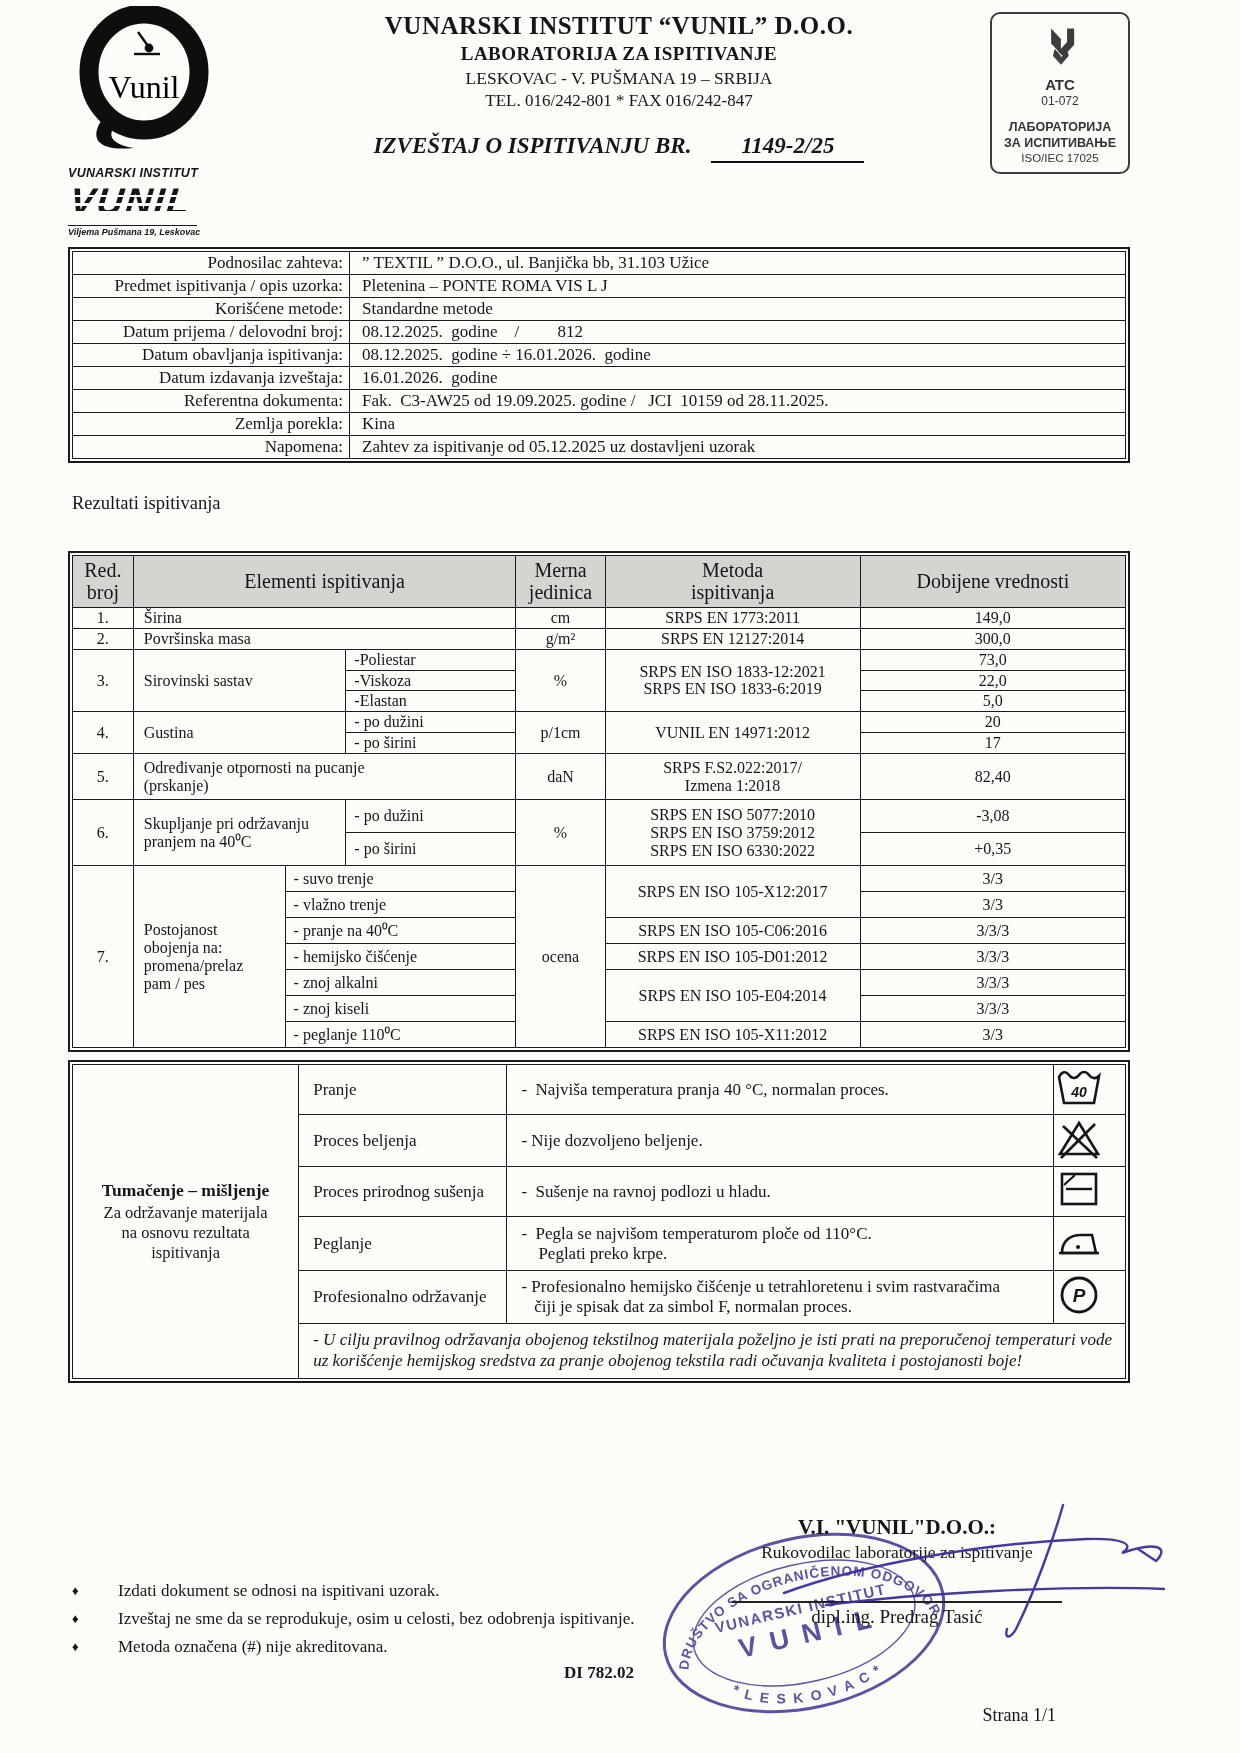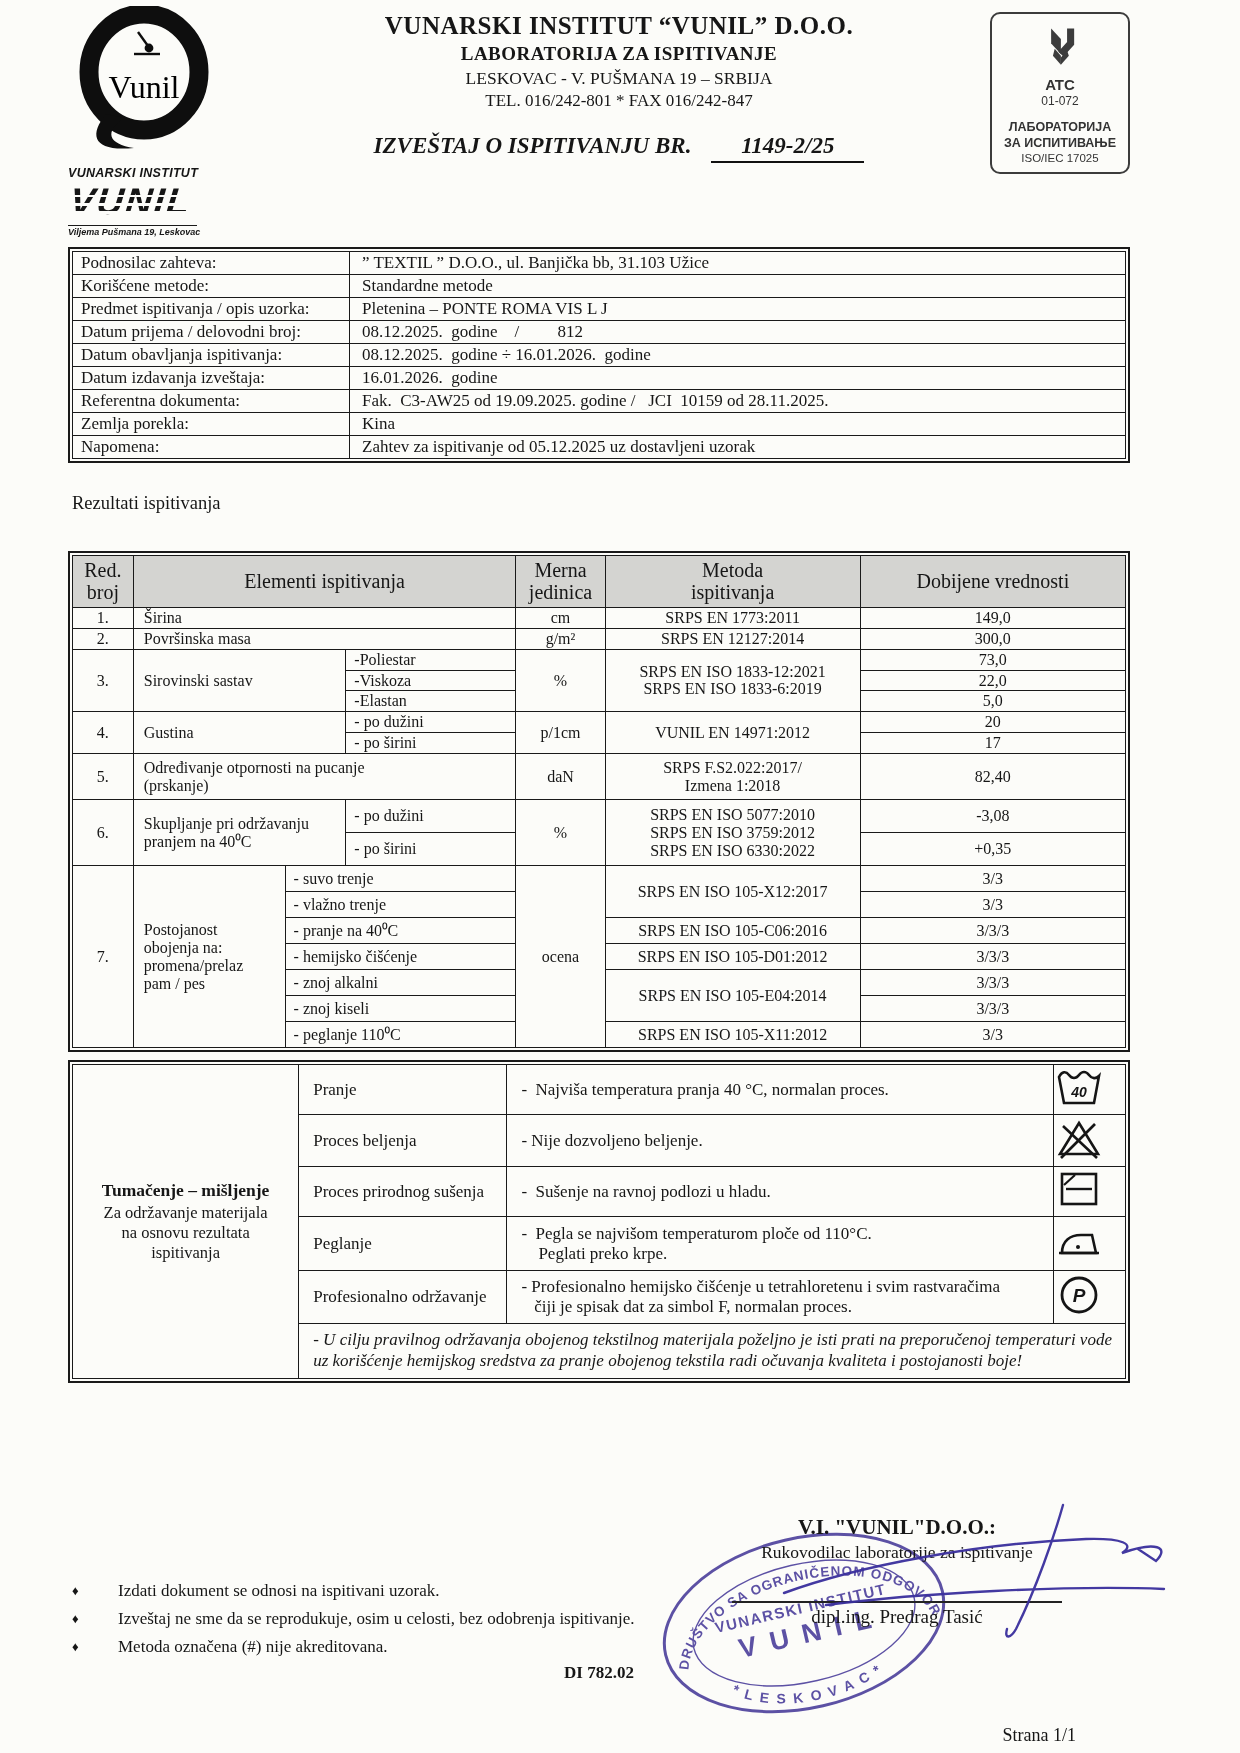--- a/index.html
+++ b/index.html
@@ -38,21 +38,21 @@
   .atc-lab{font-size:12.5px;font-weight:bold;margin-top:12px;line-height:1.25;}
   .atc-iso{font-size:11.5px;margin-top:1px;}
 
   
   .tbl-frame{border:2px solid #1a1a1a;padding:2px;background:#fcfcf9;}
   table{border-collapse:collapse;width:100%;table-layout:fixed;}
   td,th{border:1.6px solid #1a1a1a;vertical-align:middle;}
 
   .info-frame{margin-top:10px;}
   .info-table td{font-size:17px;height:19px;padding:1px 6px 1px 8px;}
-  .info-table .ilab{width:262px;}
+  .info-table .ilab{width:262px;text-align:right;}
   .info-table .ival{padding-left:12px;}
 
   .results-heading{font-size:18.5px;margin:30px 0 0 4px;height:22px;}
 
   .results-frame{margin-top:36px;}
   .results-table{font-size:16px;line-height:1.12;}
   .results-table th{font-weight:normal;background:#d4d4d1;font-size:20px;padding:3px 2px;height:36px;}
   .results-table td{padding:1px 5px;}
   .ctr{text-align:center;}
   .name{padding-left:10px !important;}
@@ -76,21 +76,21 @@
   .sig-role{font-size:17.5px;margin-top:2px;}
   .sig-rule{width:330px;border-top:2px solid #222;margin:38px auto 3px auto;}
   .sig-name{font-size:19px;}
   .stamp{position:absolute;left:582px;top:8px;z-index:1;}
   .sig-svg{position:absolute;left:700px;top:-14px;z-index:3;}
   .bullets{position:absolute;left:4px;top:66px;z-index:4;}
   .bullet-row{display:flex;font-size:17px;margin-bottom:8px;}
   .bullet-glyph{width:24px;flex:0 0 24px;font-size:13px;padding-top:2px;}
   .bullet-text{padding-left:22px;}
   .doc-code{position:absolute;left:0;width:100%;text-align:center;top:148px;font-weight:bold;font-size:17px;z-index:4;}
-  .page-num{position:absolute;right:54px;top:190px;font-size:18px;z-index:4;margin-top:20px;}
+  .page-num{position:absolute;right:74px;top:190px;font-size:18px;z-index:4;}
 </style>
 </head>
 <body>
 
 <div class="content">
 
   <div class="hdr-row">
     <div class="logo-col">
       <svg width="150" height="150" viewBox="0 0 150 150">
         <ellipse cx="76" cy="66" rx="55" ry="58" fill="none" stroke="#0e0e0e" stroke-width="19"></ellipse>
@@ -141,26 +141,26 @@
   </div>
 
   <div class="tbl-frame info-frame">
     <table class="info-table">
       <tbody>
           <tr>
             <td class="ilab">Podnosilac zahteva:</td>
             <td class="ival prewrap">” TEXTIL ” D.O.O., ul. Banjička bb, 31.103 Užice</td>
           </tr>
       <tr>
+            <td class="ilab">Predmet ispitivanja / opis uzorka:</td>
+            <td class="ival prewrap">Pletenina – PONTE ROMA VIS L J</td>
+          </tr>
+      <tr>
             <td class="ilab">Korišćene metode:</td>
             <td class="ival prewrap">Standardne metode</td>
-          </tr>
-      <tr>
-            <td class="ilab">Predmet ispitivanja / opis uzorka:</td>
-            <td class="ival prewrap">Pletenina – PONTE ROMA VIS L J</td>
           </tr>
       <tr>
             <td class="ilab">Datum prijema / delovodni broj:</td>
             <td class="ival prewrap">08.12.2025.  godine    /         812</td>
           </tr>
       <tr>
             <td class="ilab">Datum obavljanja ispitivanja:</td>
             <td class="ival prewrap">08.12.2025.  godine ÷ 16.01.2026.  godine</td>
           </tr>
       <tr>

